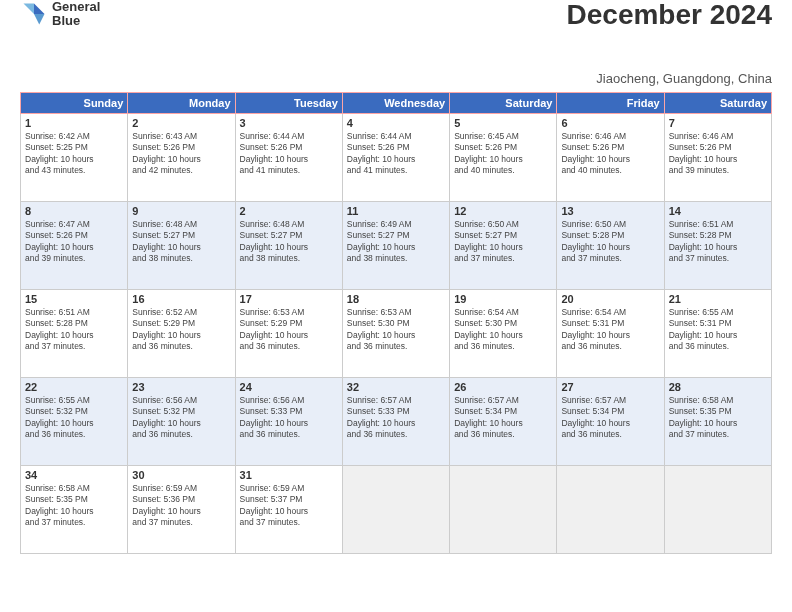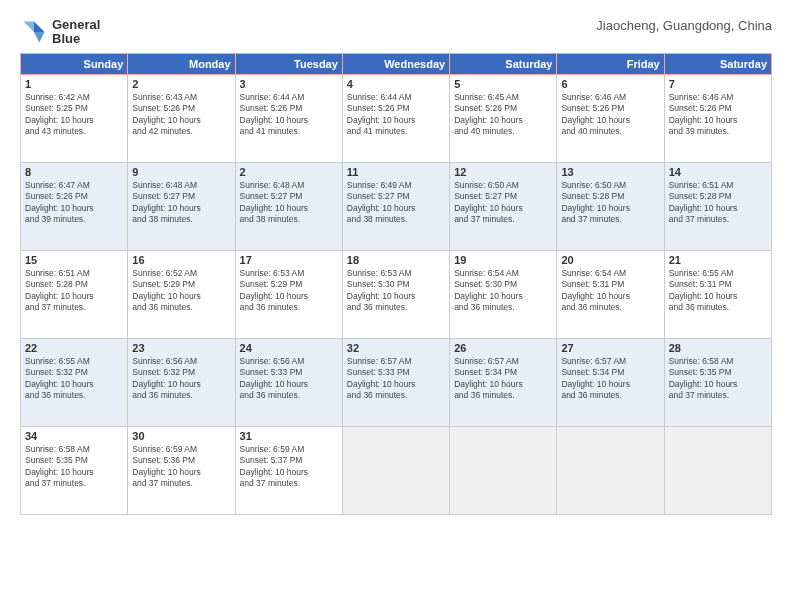--- a/index.html
+++ b/index.html
@@ -6,21 +6,21 @@
     body {
       font-family: Arial, sans-serif;
       background: #fff;
       width: 792px;
       height: 612px;
       overflow: hidden;
     }
     .page {
       width: 792px;
       height: 612px;
-      padding: 18px 20px 10px 20px;
+      padding: 0 20px 10px 20px;
       background: #fff;
     }
     .header {
       display: flex;
       justify-content: space-between;
       align-items: flex-start;
       margin-bottom: 6px;
     }
     .logo {
       display: flex;
@@ -42,20 +42,21 @@
     }
     .month-title {
       font-size: 28px;
       font-weight: bold;
       color: #333;
       line-height: 1.1;
     }
     .location {
       font-size: 13px;
       color: #555;
+      margin-top: 40px;
     }
     .calendar {
       width: 100%;
       border-collapse: collapse;
       table-layout: fixed;
     }
     .calendar th {
       background: #3a6bbf;
       color: #fff;
       font-size: 11px;
@@ -102,20 +103,21 @@
         <polygon points="16,4 28,16 16,16" fill="#3a6bbf"></polygon>
         <polygon points="16,16 28,16 22,28" fill="#5a9ad0"></polygon>
         <polygon points="4,4 16,4 16,16" fill="#7ab8e0"></polygon>
       </svg>
       <div class="logo-text">
         <div>General</div>
         <div>Blue</div>
       </div>
     </div>
     <div class="title-block">
+      <div class="month-title">December 2024</div>
       <div class="location">Jiaocheng, Guangdong, China</div>
     </div>
   </div>
 
   <table class="calendar">
     <thead>
       <tr>
         <th>Sunday</th>
         <th>Monday</th>
         <th>Tuesday</th>

